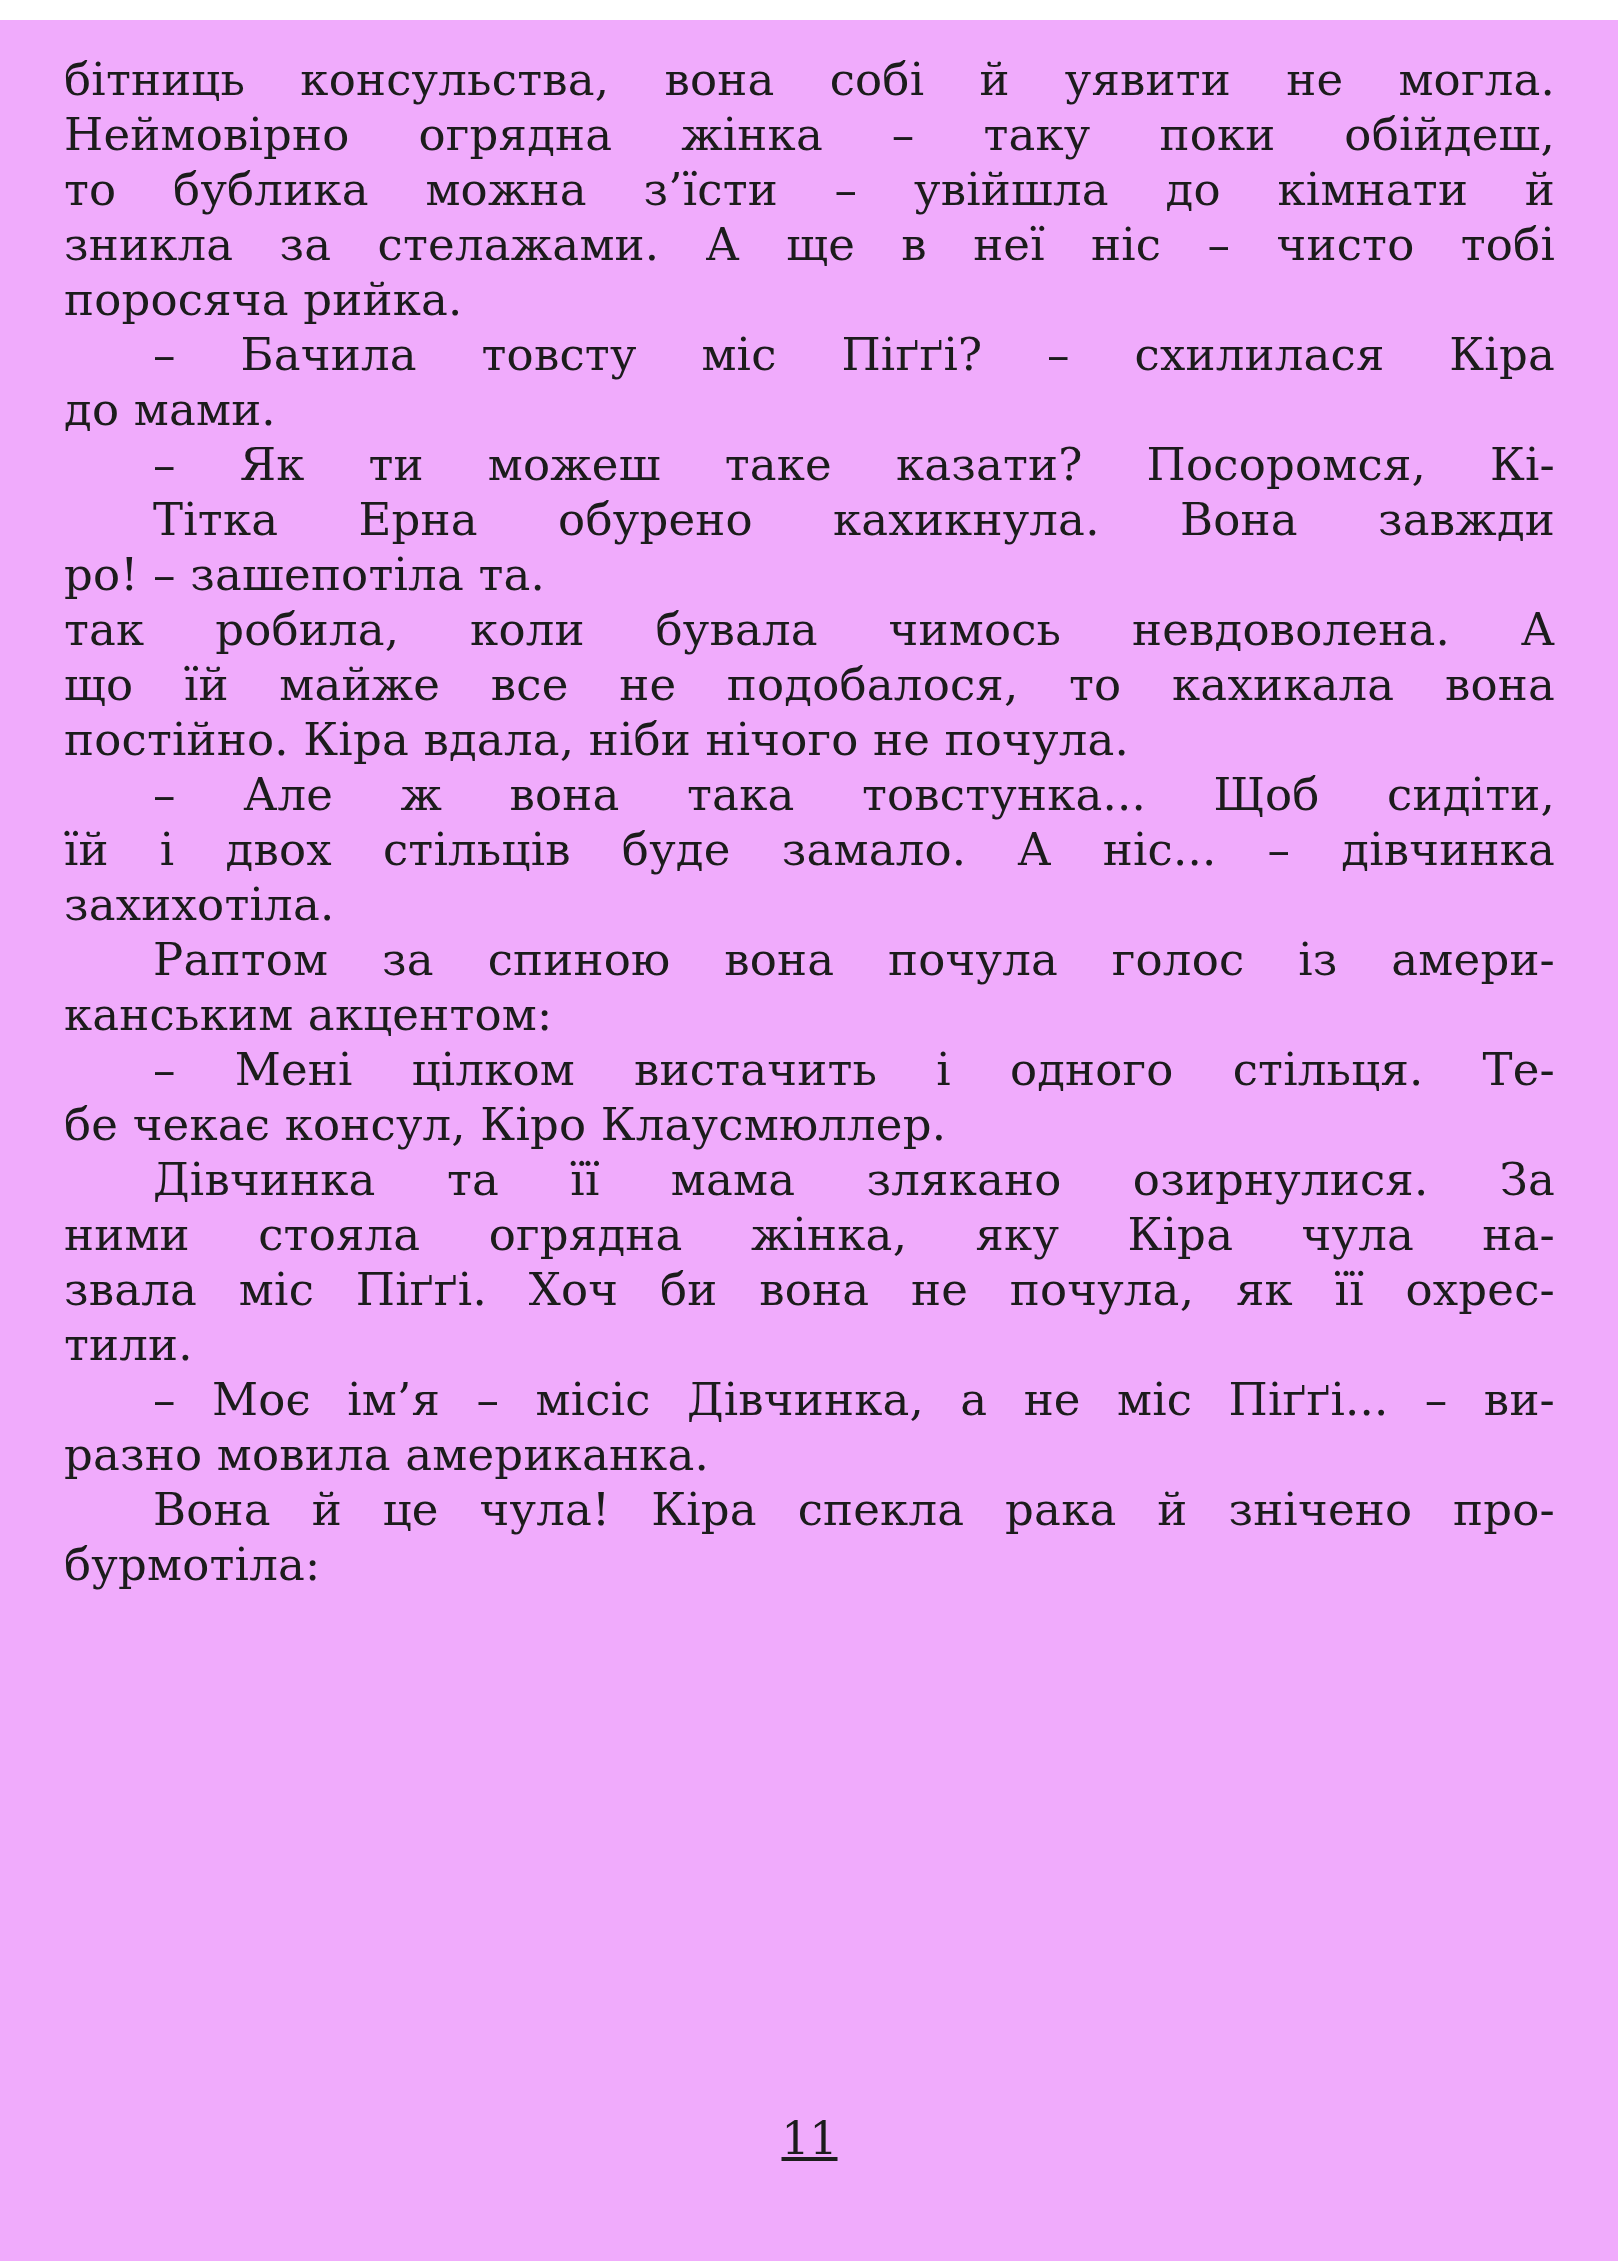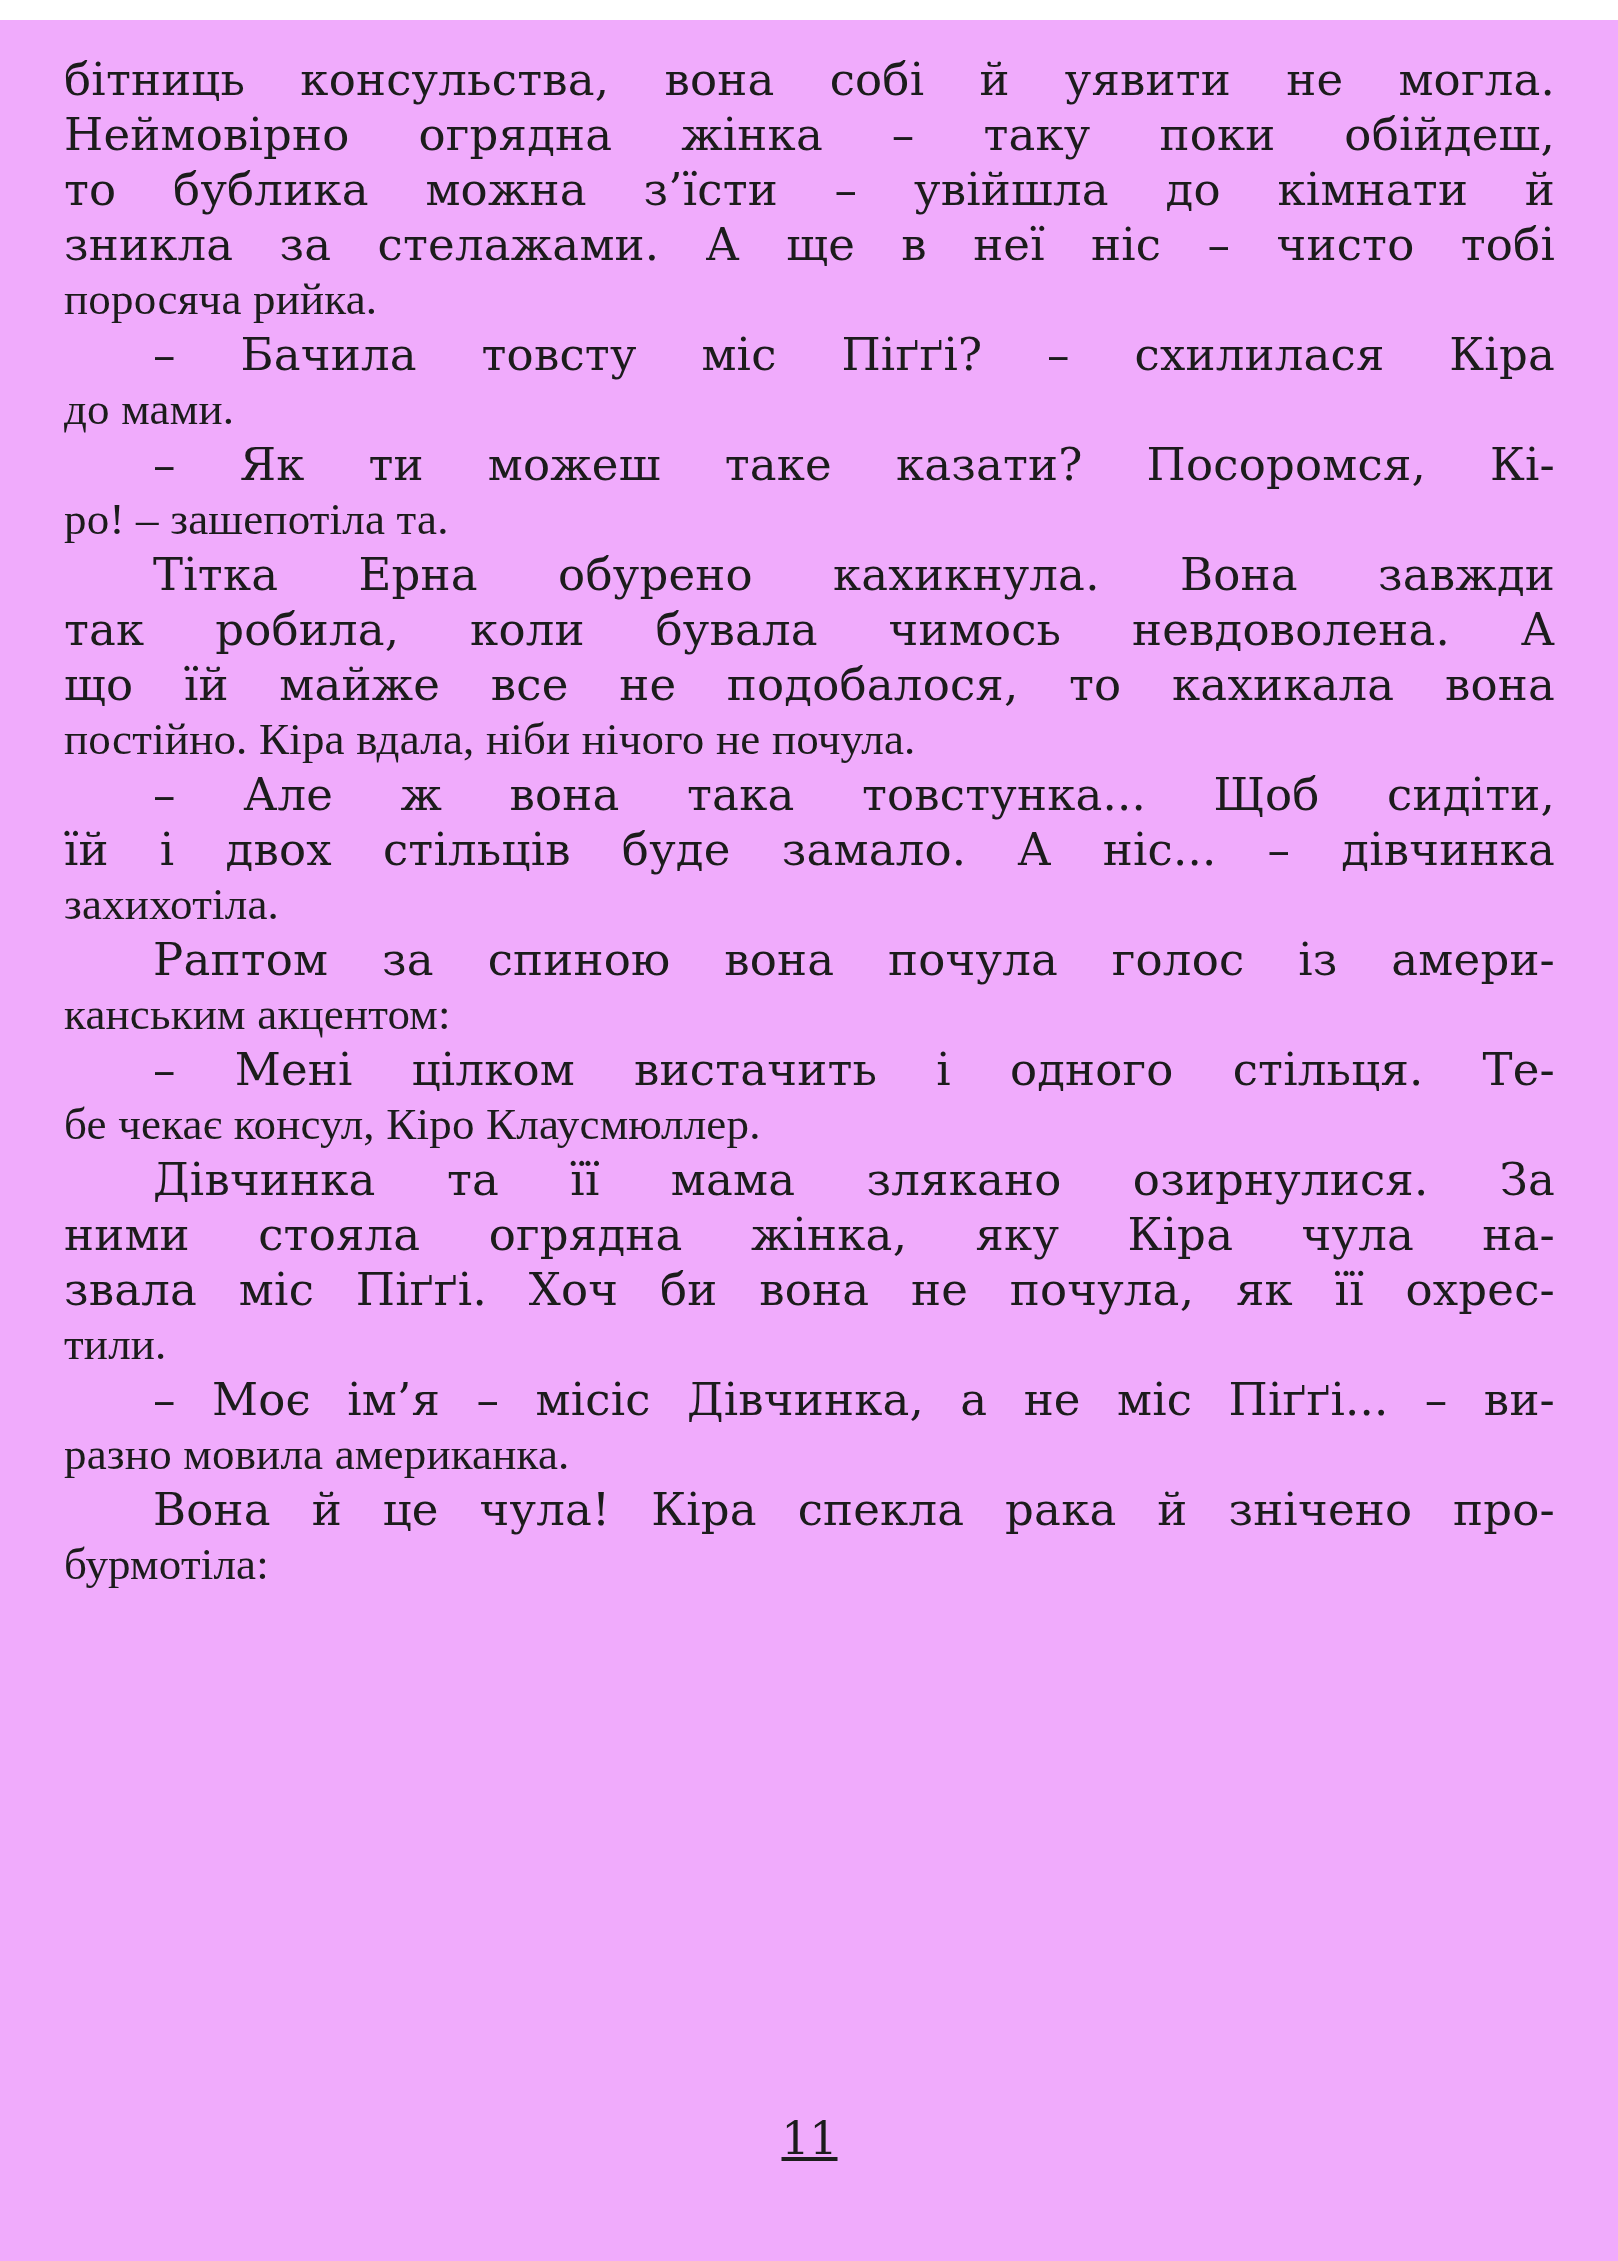--- a/index.html
+++ b/index.html
@@ -27,21 +27,20 @@
   .line {
     font-size: 45px;
     line-height: 55px;
     text-align: justify;
     text-align-last: justify;
     white-space: normal;
     letter-spacing: 0.2px;
   }
   .line.final {
     text-align-last: left;
-    font-family: Liberation Serif, serif;
   }
   .line.indent {
     text-indent: 89px;
   }
   .page-number {
     position: absolute;
     top: 2093px;
     left: 0;
     width: 100%;
     text-align: center;
@@ -56,22 +55,22 @@
 <div class="page">
   <div class="text-block">
       <div class="line">бітниць консульства, вона собі й уявити не могла.</div>
       <div class="line">Неймовірно огрядна жінка – таку поки обійдеш,</div>
       <div class="line">то бублика можна з’їсти – увійшла до кімнати й</div>
       <div class="line">зникла за стелажами. А ще в неї ніс – чисто тобі</div>
       <div class="line final">поросяча рийка.</div>
       <div class="line indent">– Бачила товсту міс Піґґі? – схилилася Кіра</div>
       <div class="line final">до мами.</div>
       <div class="line indent">– Як ти можеш таке казати? Посоромся, Кі-</div>
+      <div class="line indent">Тітка Ерна обурено кахикнула. Вона завжди</div>
       <div class="line final">ро! – зашепотіла та.</div>
-      <div class="line indent">Тітка Ерна обурено кахикнула. Вона завжди</div>
       <div class="line">так робила, коли бувала чимось невдоволена. А</div>
       <div class="line">що їй майже все не подобалося, то кахикала вона</div>
       <div class="line final">постійно. Кіра вдала, ніби нічого не почула.</div>
       <div class="line indent">– Але ж вона така товстунка... Щоб сидіти,</div>
       <div class="line">їй і двох стільців буде замало. А ніс... – дівчинка</div>
       <div class="line final">захихотіла.</div>
       <div class="line indent">Раптом за спиною вона почула голос із амери-</div>
       <div class="line final">канським акцентом:</div>
       <div class="line indent">– Мені цілком вистачить і одного стільця. Те-</div>
       <div class="line final">бе чекає консул, Кіро Клаусмюллер.</div>

